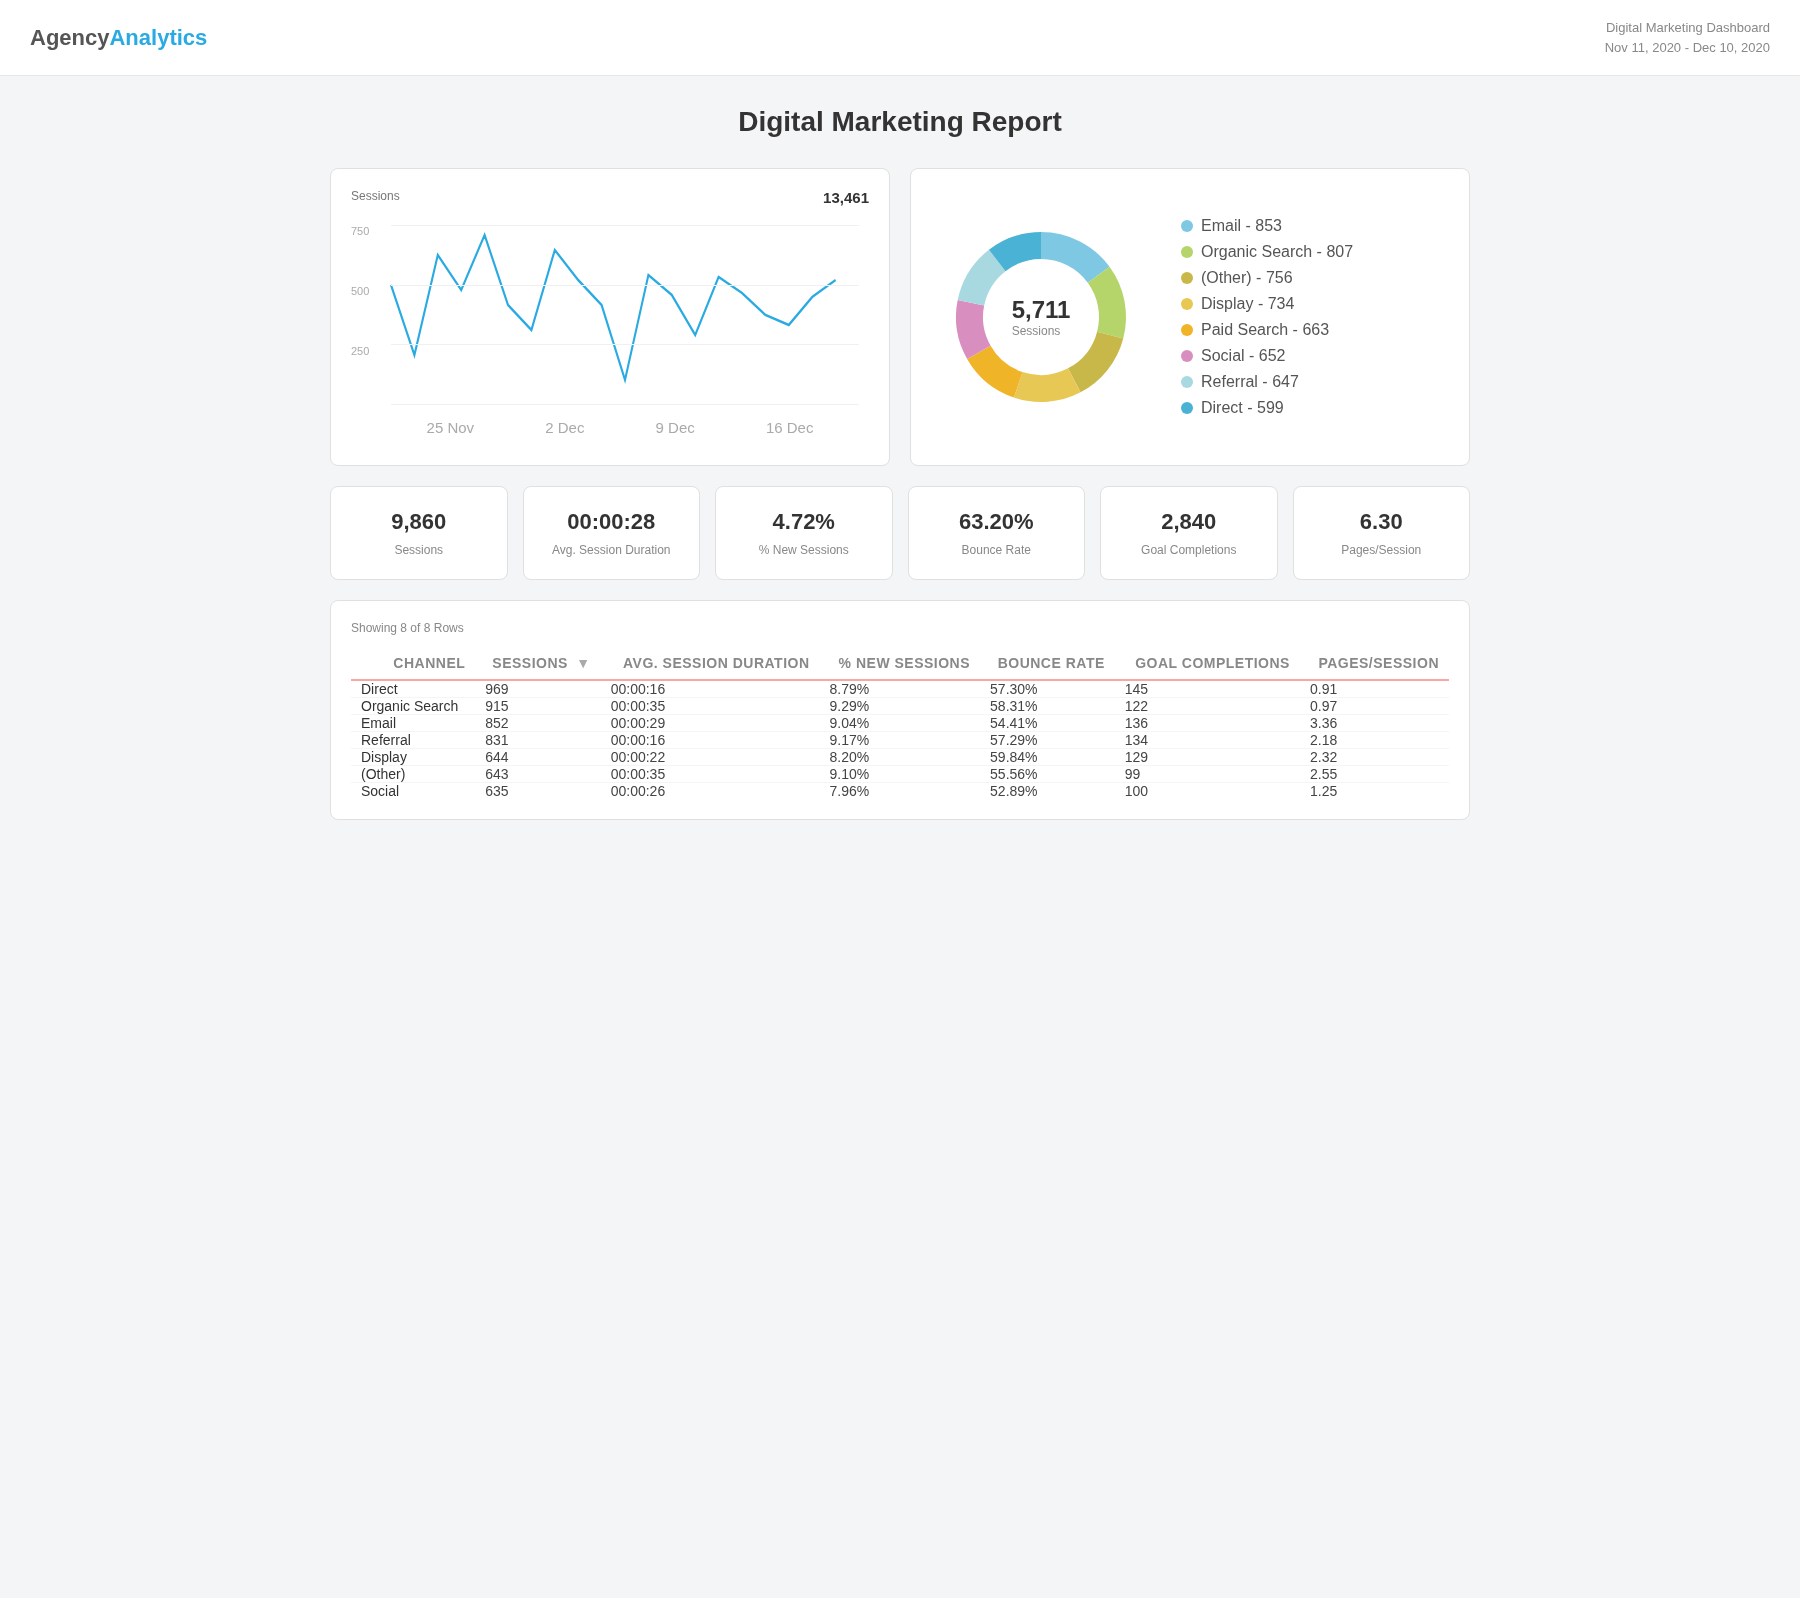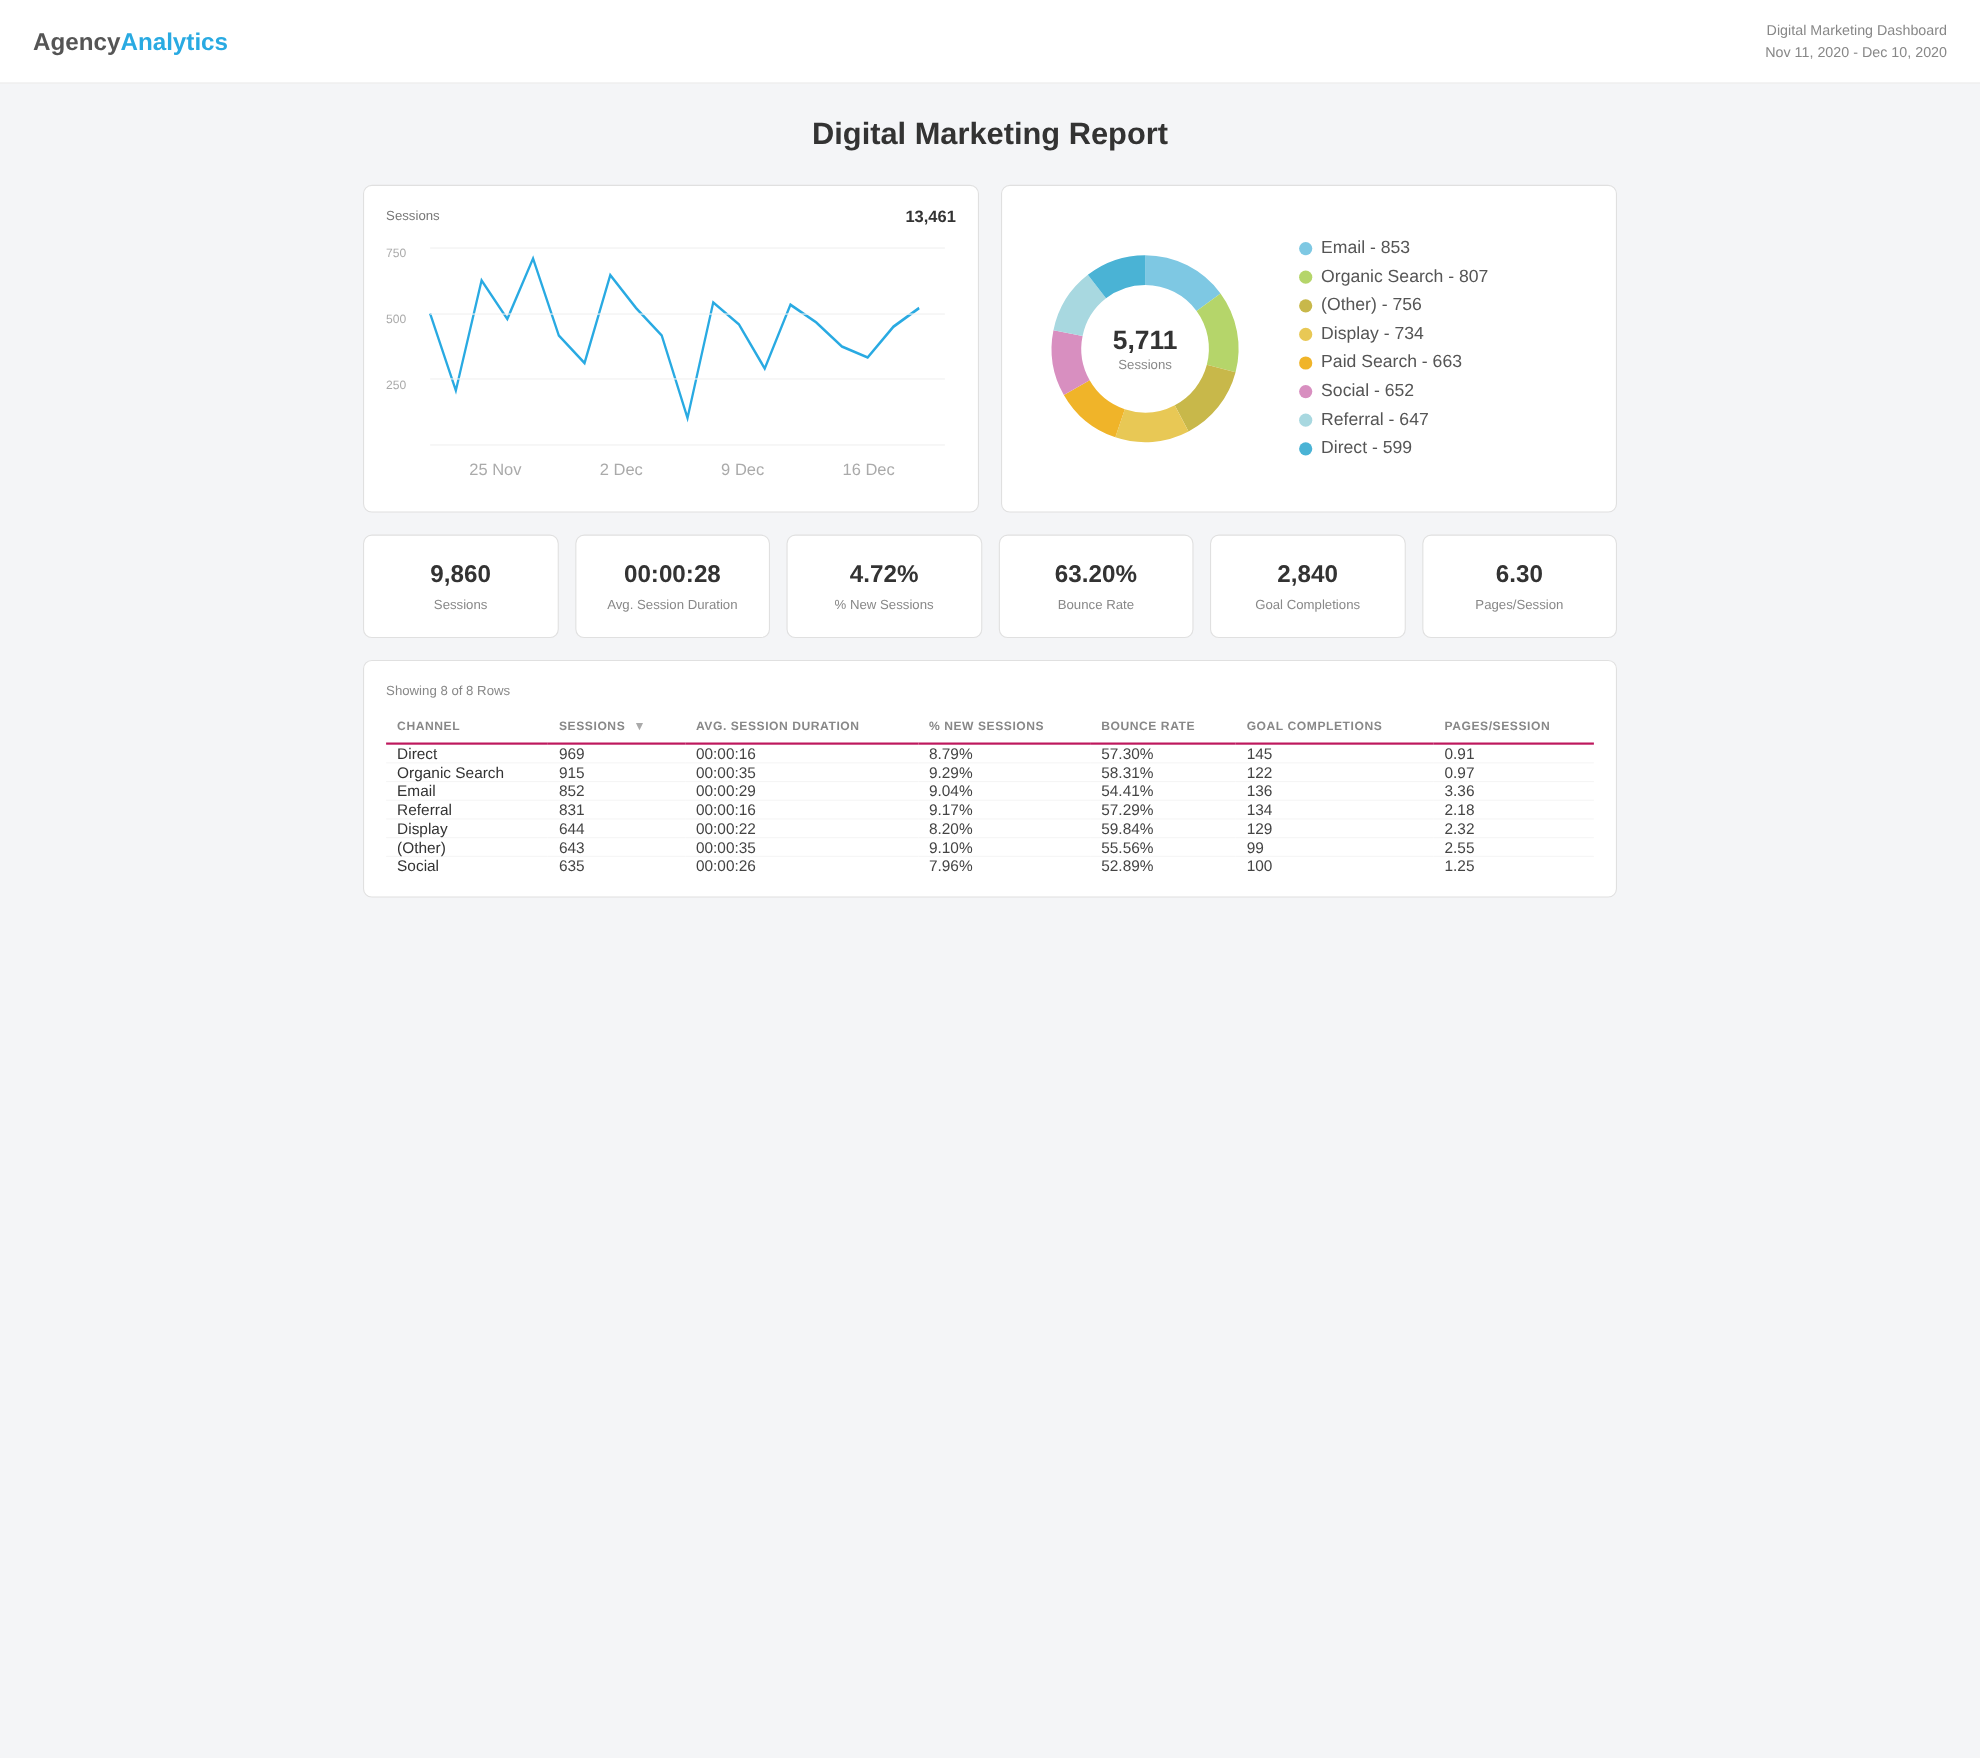--- a/index.html
+++ b/index.html
@@ -32,40 +32,40 @@
     .gridlines { position: absolute; left: 0; right: 0; top: 0; bottom: 0; display: flex; flex-direction: column; justify-content: space-between; }
     .gridline { border-top: 1px solid #f0f0f0; width: 100%; }
     
     .x-axis-labels { position: absolute; left: 40px; right: 20px; bottom: 0; height: 35px; display: flex; justify-content: space-around; align-items: center; font-size: 15px; color: #aaa; }
     
     svg.line-chart { width: 100%; height: 100%; overflow: visible; }
     
     
     .donut-card { display: flex; align-items: center; gap: 30px; }
     .donut-wrapper { position: relative; width: 220px; height: 220px; flex-shrink: 0; }
-    .donut-center { position: absolute; top: 50%; left: 50%; transform: translate(-50%, -50%); text-align: center; }
+    .donut-center { position: absolute; top: 50%; left: 50%; transform: translate(-50%, -50%); text-align: left; }
     .donut-center-value { font-size: 24px; font-weight: 700; color: #333; }
     .donut-center-label { font-size: 12px; color: #888; }
     
     .legend { display: flex; flex-direction: column; gap: 8px; }
     .legend-item { display: flex; align-items: center; gap: 8px; font-size: 16px; color: #555; }
     .legend-dot { width: 12px; height: 12px; border-radius: 50%; flex-shrink: 0; }
     
     
     .stat-cards { display: grid; grid-template-columns: repeat(6, 1fr); gap: 15px; margin-bottom: 20px; }
     .stat-card { background: #fff; border-radius: 8px; border: 1px solid #e0e0e0; padding: 22px 15px; text-align: center; }
     .stat-value { font-size: 22px; font-weight: 700; color: #333; margin-bottom: 8px; }
     .stat-label { font-size: 12px; color: #888; }
     
     
     .table-card { background: #fff; border-radius: 8px; border: 1px solid #e0e0e0; padding: 20px; }
     .table-info { font-size: 12px; color: #888; margin-bottom: 12px; }
     
     table { width: 100%; border-collapse: collapse; }
-    thead th { font-size: 11px; font-weight: 700; color: #888; text-transform: uppercase; letter-spacing: 0.5px; padding: 8px 10px; border-bottom: 2px solid #be185d; text-align: left; }
+    thead th { font-size: 14px; font-weight: 700; color: #888; text-transform: uppercase; letter-spacing: 0.5px; padding: 8px 10px; border-bottom: 2px solid #fca5a5; text-align: right; }
     thead th.sortable { cursor: pointer; }
     thead th .sort-icon { margin-left: 4px; color: #aaa; }
     tbody tr { border-bottom: 1px solid #f5f5f5; }
     tbody tr:last-child { border-bottom: none; }
     tbody td { padding: 0 10px; font-size: 14px; color: #444; }
     tbody td:first-child { color: #333; }
   </style>
 </head>
 <body>
 

